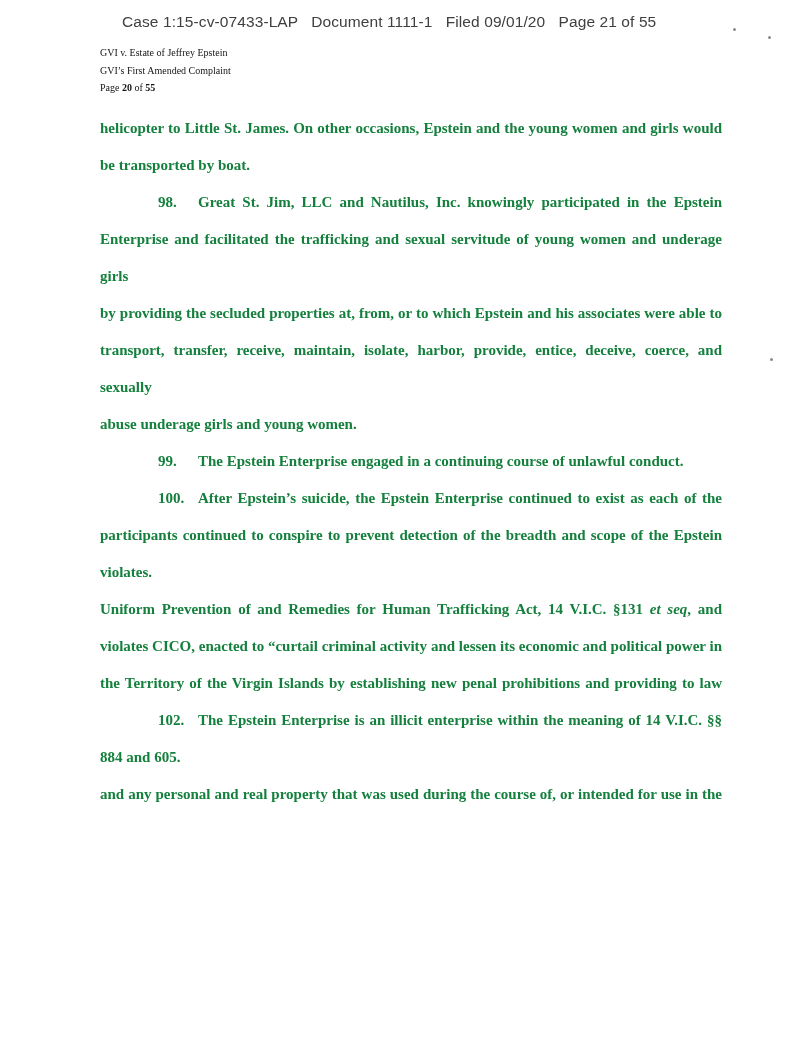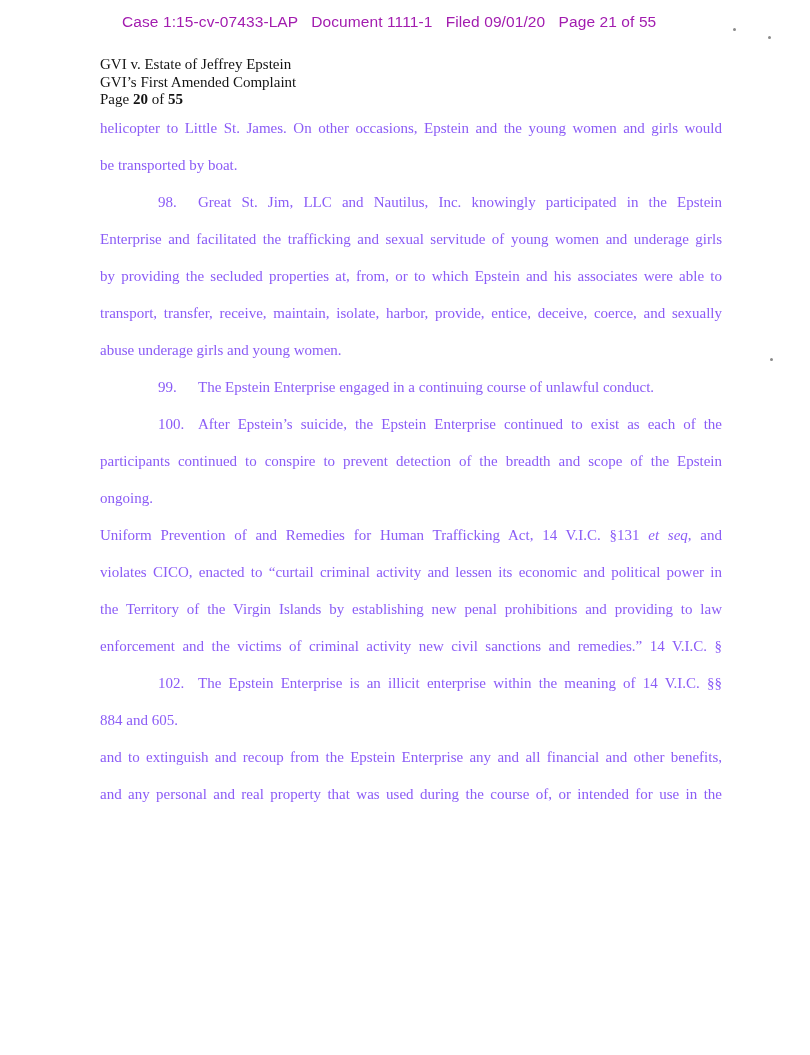--- a/index.html
+++ b/index.html
@@ -17,33 +17,34 @@
     left: 122px;
     top: 13px;
     font-family: "Liberation Sans", sans-serif;
     font-size: 15.5px;
     white-space: pre;
     letter-spacing: 0.1px;
   }
   .caption {
     position: absolute;
     left: 100px;
-    top: 56px;
-    font-size: 15px;
+    top: 44px;
+    font-size: 10px;
     line-height: 17.5px;
     color: #141414;
   }
   .docbody {
     position: absolute;
     left: 100px;
     top: 110px;
     width: 622px;
     font-size: 15px;
     line-height: 37px;
-    color: #8b5cf6;
+    color: #15803d;
+    font-weight: bold;
   }
   .line {
     text-align: justify;
     text-align-last: justify;
   }
   .line.left {
     text-align-last: left;
   }
   .line.first {
     padding-left: 36px;
@@ -58,21 +59,21 @@
     background: #8a8a8a;
     border-radius: 50%;
     width: 3px;
     height: 3px;
   }
 </style>
 </head>
 <body>
 
 <div class="page">
-  <div class="stamp" style="color: #a21caf;">Case 1:15-cv-07433-LAP   Document 1111-1   Filed 09/01/20   Page 21 of 55</div>
+  <div class="stamp" style="color: #404040;">Case 1:15-cv-07433-LAP   Document 1111-1   Filed 09/01/20   Page 21 of 55</div>
 
   <div class="caption">
       <div>GVI v. Estate of Jeffrey Epstein</div>
       <div>GVI’s First Amended Complaint</div>
       <div>Page <b>20</b> of <b>55</b></div>
     </div>
 
   <div class="docbody">
       <div>
         <div class="line">helicopter to Little St. James.  On other occasions, Epstein and the young women and girls would</div>
@@ -84,33 +85,31 @@
         <div class="line">by providing the secluded properties at, from, or to which Epstein and his associates  were able to</div>
         <div class="line">transport, transfer, receive, maintain, isolate, harbor, provide, entice, deceive, coerce, and sexually</div>
         <div class="line left">abuse underage girls and young women.</div>
       </div>
       <div>
         <div class="line left first"><span class="pnum">99.</span>The Epstein Enterprise engaged in a continuing course of unlawful conduct.</div>
       </div>
       <div>
         <div class="line first"><span class="pnum">100.</span>After Epstein’s suicide, the Epstein Enterprise continued to exist as each of the</div>
         <div class="line">participants continued to conspire to prevent detection of the breadth and scope of the Epstein</div>
-        <div class="line left">ongoing.</div>
+        <div class="line left">violates.</div>
       </div>
       <div>
         <div class="line">Uniform Prevention of and Remedies for Human Trafficking Act, 14 V.I.C. §131 <i>et seq</i>, and</div>
         <div class="line">violates CICO, enacted to “curtail criminal activity and lessen its economic and political power in</div>
         <div class="line">the Territory of the Virgin Islands by establishing new penal prohibitions and providing to law</div>
-        <div class="line">enforcement and the victims of criminal activity new civil sanctions and remedies.”  14 V.I.C. §</div>
       </div>
       <div>
         <div class="line first"><span class="pnum">102.</span>The Epstein Enterprise is an illicit enterprise within the meaning of 14 V.I.C. §§</div>
         <div class="line left">884 and 605.</div>
       </div>
       <div>
-        <div class="line">and to extinguish and recoup from the Epstein Enterprise any and all financial and other benefits,</div>
         <div class="line">and any personal and real property that was used during the course of, or intended for use in the</div>
       </div>
     </div>
 <div class="speck" style="left: 733px; top: 28px;"></div>
     <div class="speck" style="left: 768px; top: 36px;"></div>
     <div class="speck" style="left: 770px; top: 358px;"></div>
   </div>
 
 </body></html>

